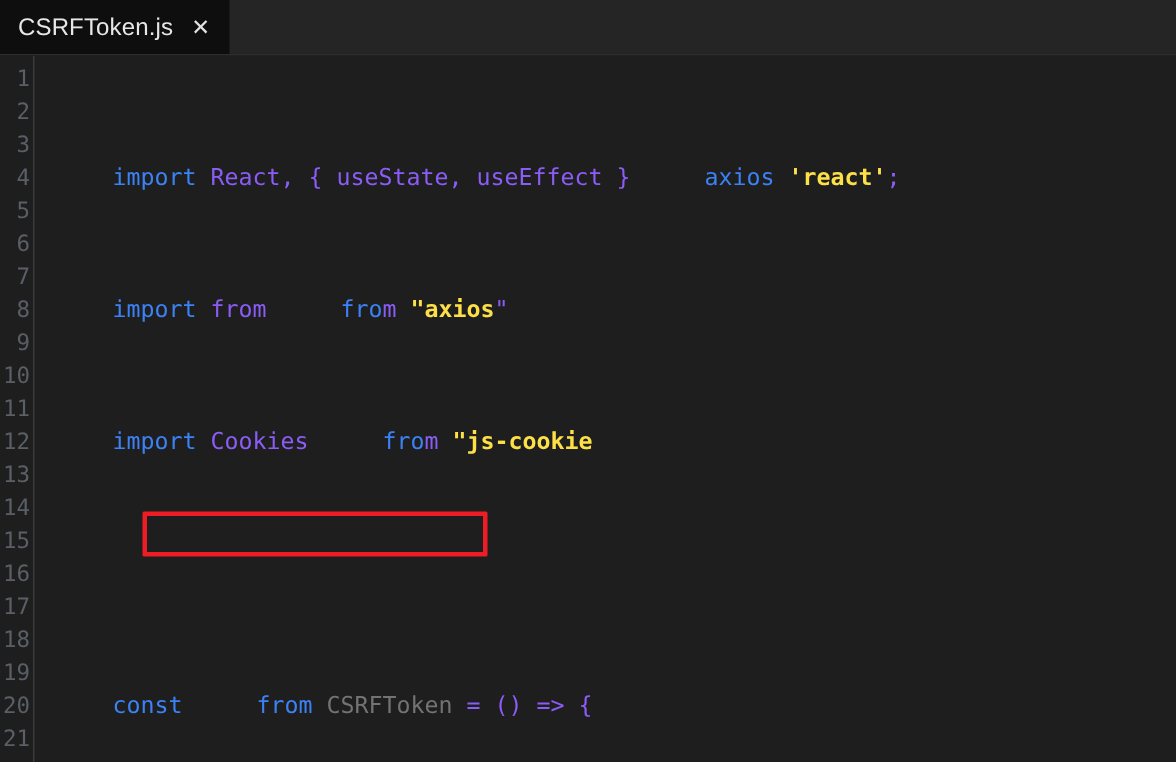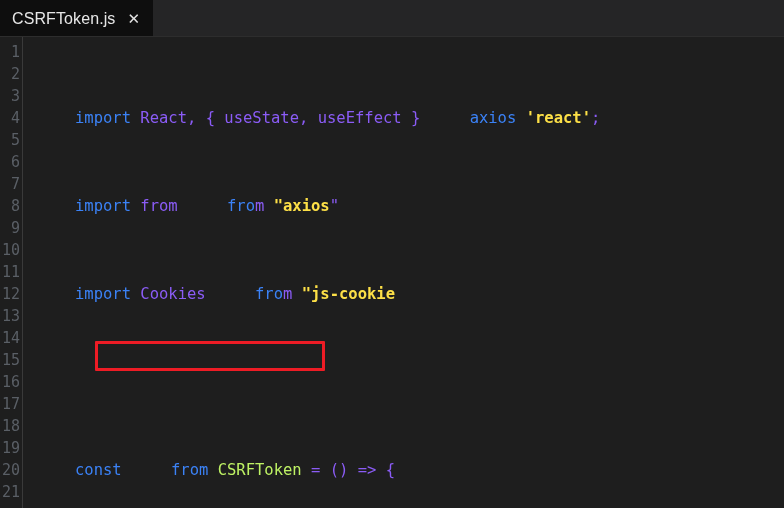--- a/index.html
+++ b/index.html
@@ -96,21 +96,21 @@
     color: #d4d4d4;
     white-space: pre;
     overflow: hidden;
     tab-size: 4;
   }
   .cl { height: 22px; white-space: pre; }
 
   
   .kw   { color: #3b82f6; margin-left: 40px; }   
   .str  { color: #fde047; font-weight: bold; }
-  .cnst { color: #bef264; }   
+  .cnst { color: #737373; }   
   .pln  { color: #8b5cf6; text-align: center; }
 
   
   #highlight-box {
     position: absolute;
     border: 3px solid #ee1c25;
     border-radius: 1px;
     pointer-events: none;
     box-sizing: border-box;
   }

